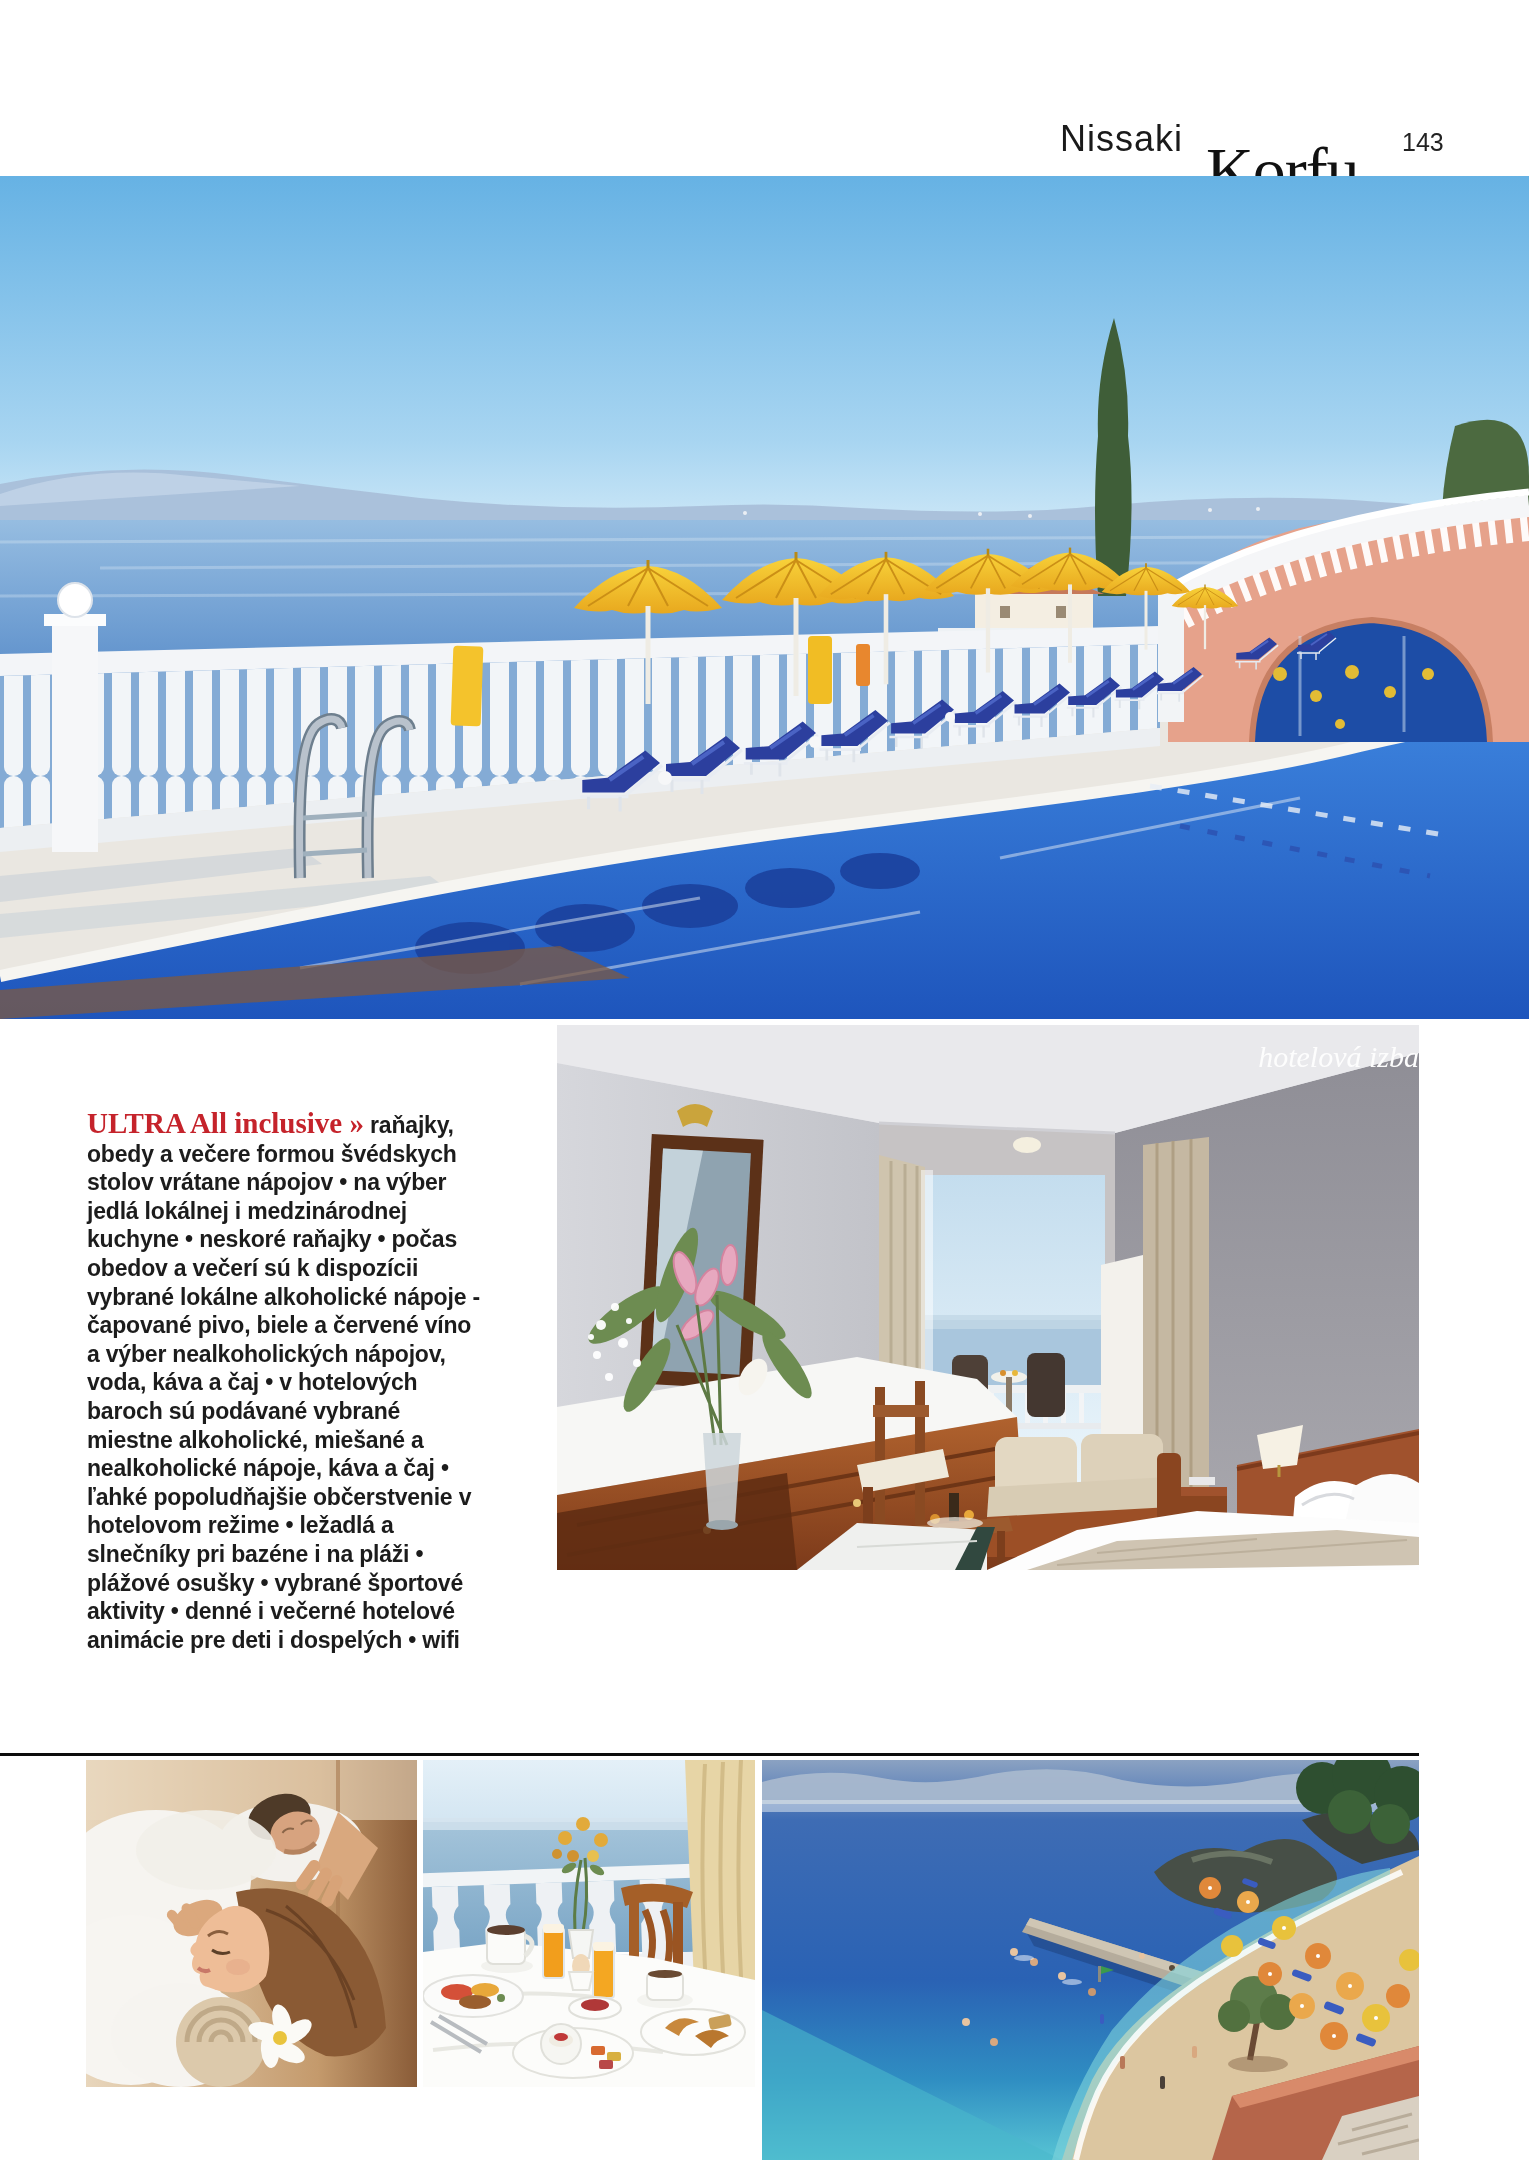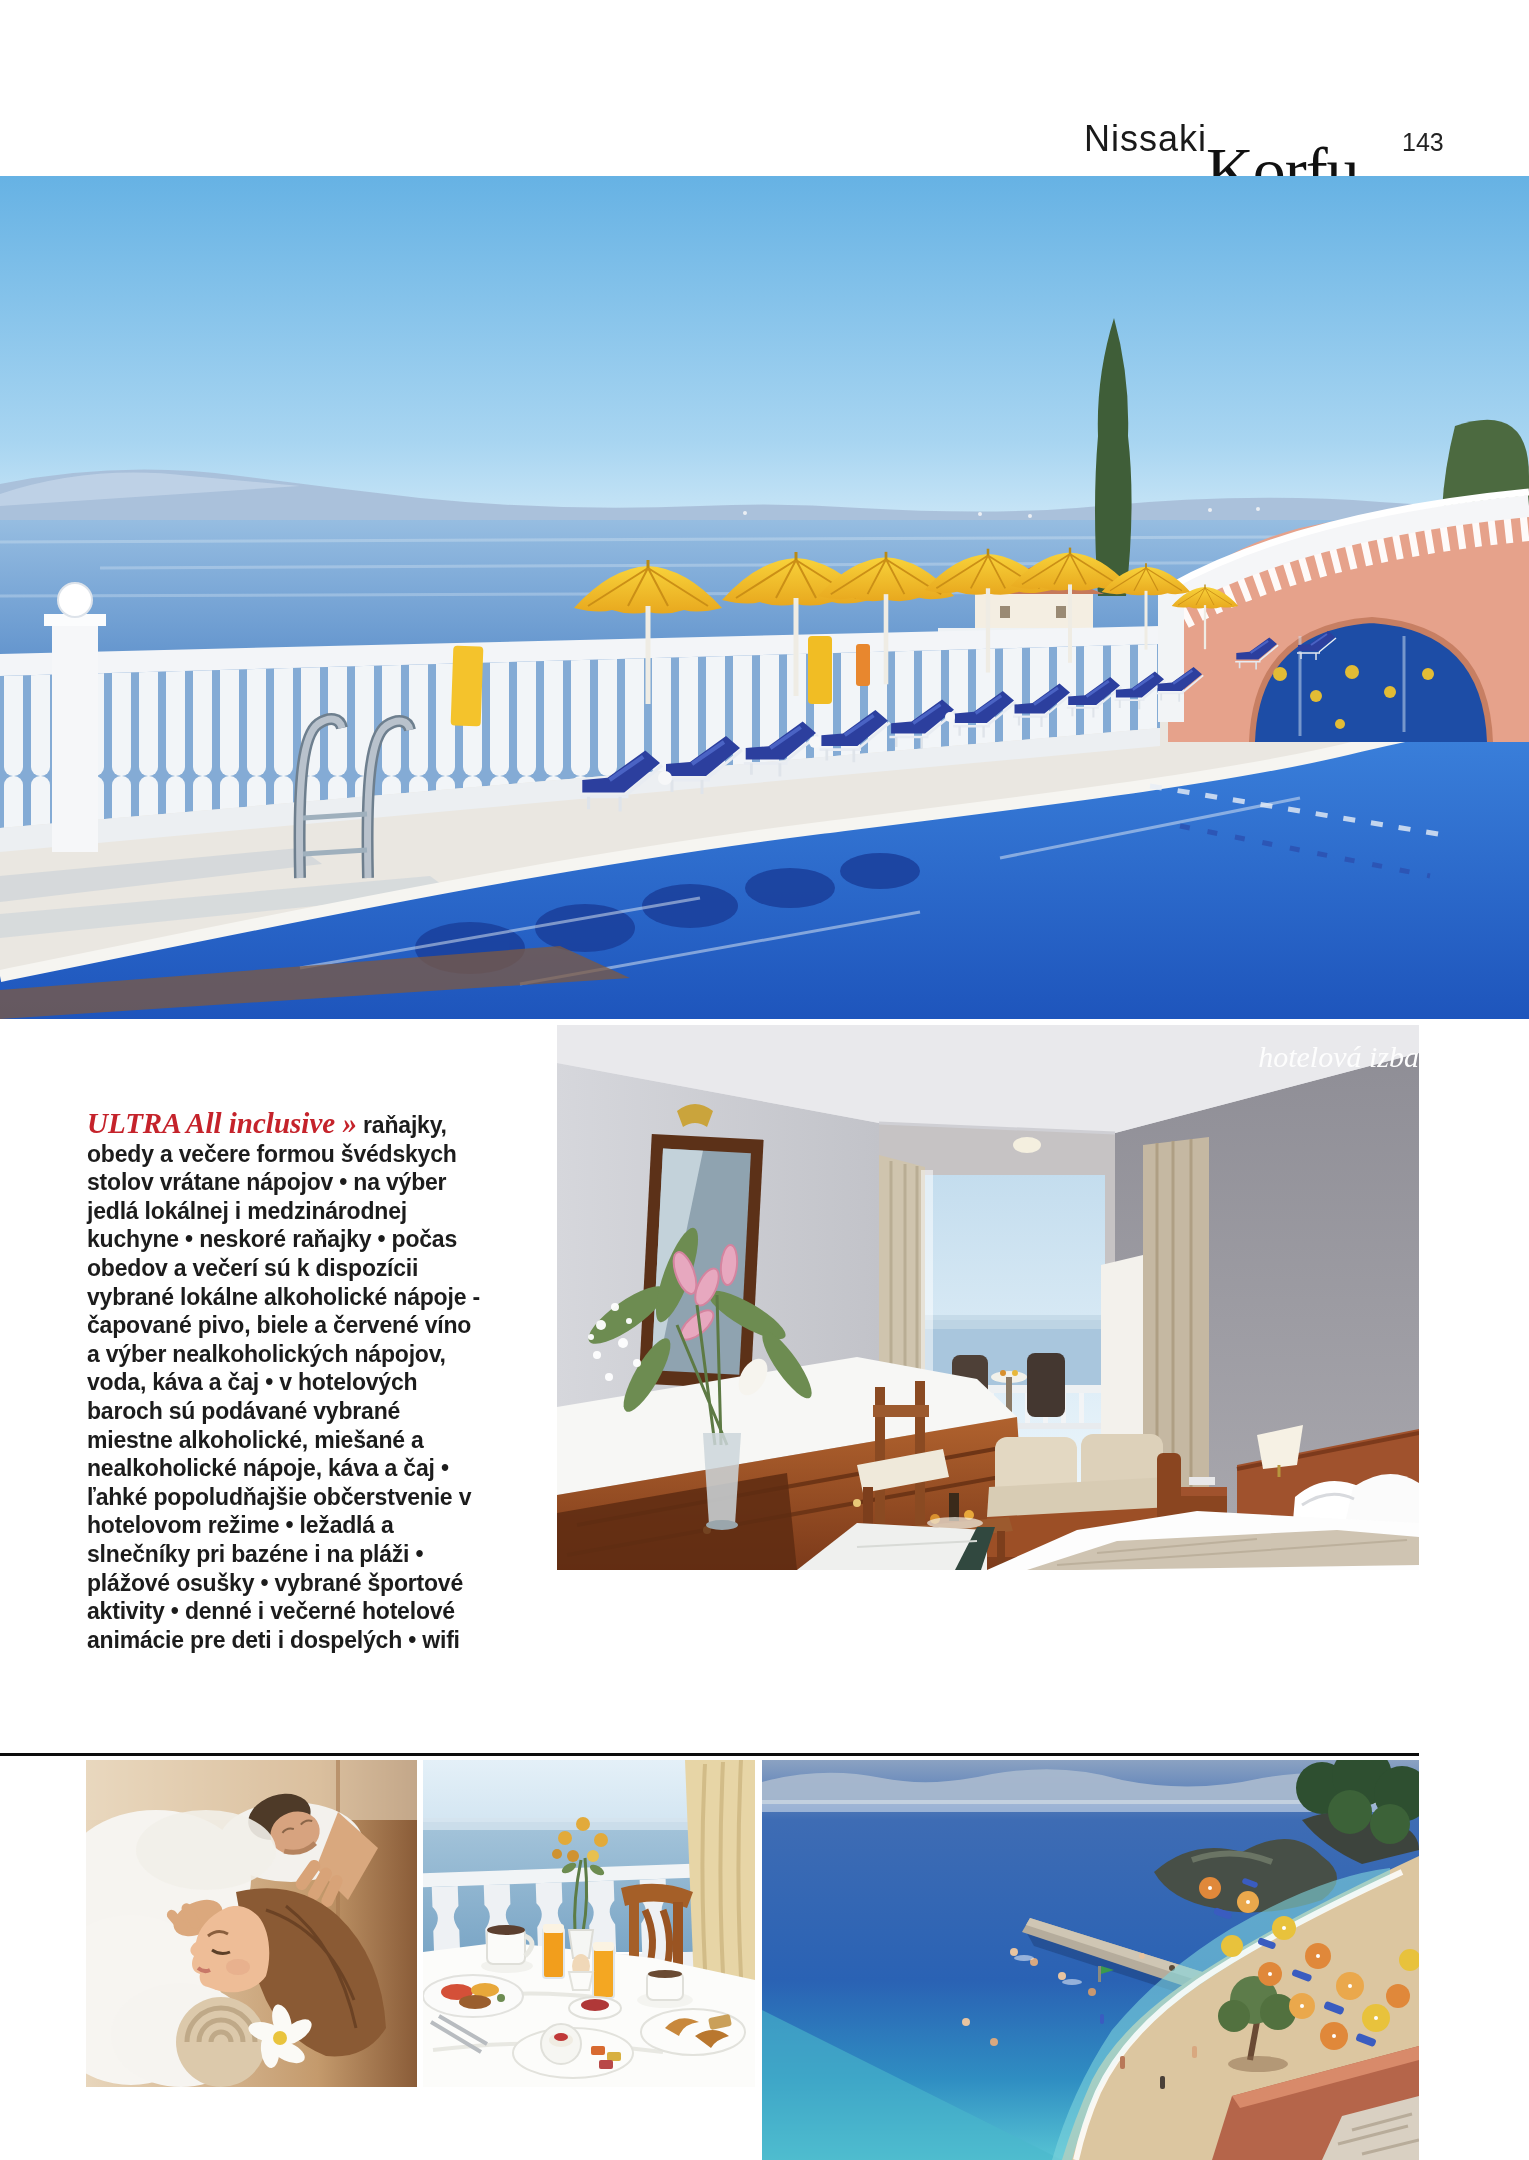--- a/index.html
+++ b/index.html
@@ -1,40 +1,40 @@
 <!DOCTYPE html>
 <html><head>
 <meta charset="utf-8">
 <style>
   html,body{margin:0;padding:0;background:#ffffff;}
   #page{position:relative;width:1529px;height:2160px;background:#fff;overflow:hidden;
         font-family:"Liberation Sans",sans-serif;}
   
   .hdr-resort{position:absolute;left:1060px;top:118px;font-size:36px;letter-spacing:1px;
-      color:#1a1a1a;font-family:"Liberation Sans",sans-serif;font-weight:400;margin-left:24px;}
+      color:#1a1a1a;font-family:"Liberation Sans",sans-serif;font-weight:400;}
   .hdr-dest{position:absolute;left:1206px;top:88px;font-size:66px;color:#111;
       font-family:"Liberation Serif",serif;font-weight:500;letter-spacing:-1px;margin-top:45px;}
   .hdr-page{position:absolute;left:1402px;top:128px;font-size:25px;color:#222;}
   
   .photo{position:absolute;overflow:hidden;}
   #pool-photo{left:0;top:176px;width:1529px;height:843px;}
   #room-photo{left:557px;top:1025px;width:862px;height:545px;}
   #spa-photo{left:86px;top:1760px;width:331px;height:327px;}
   #breakfast-photo{left:423px;top:1760px;width:332px;height:327px;}
   #beach-photo{left:762px;top:1760px;width:657px;height:400px;}
   .photo svg{display:block;width:100%;height:100%;}
   
   .room-caption{position:absolute;left:1245px;top:1040px;width:174px;
       font-family:"Liberation Serif",serif;font-style:italic;font-size:30px;color:#fdfdfd;
       text-align:right;}
   
   #article{position:absolute;left:87px;top:1086px;width:402px;
       font-family:"Liberation Sans",sans-serif;font-weight:700;font-size:23px;
       line-height:28.6px;color:#1c1c1c;letter-spacing:-0.2px;}
-  #article .lead{font-family:"Liberation Serif",serif;font-style:italic;font-weight:700;
+  #article .lead{font-family:"Liberation Serif",serif;font-weight:700;
       font-size:29px;color:#c5232b;letter-spacing:0;}
   
   #bottom-rule{position:absolute;left:0;top:1753px;width:1419px;height:3px;background:#0c0c0c;}
 </style>
 </head>
 <body>
 
 <div id="page">
 
   <div class="hdr-resort">Nissaki</div>

